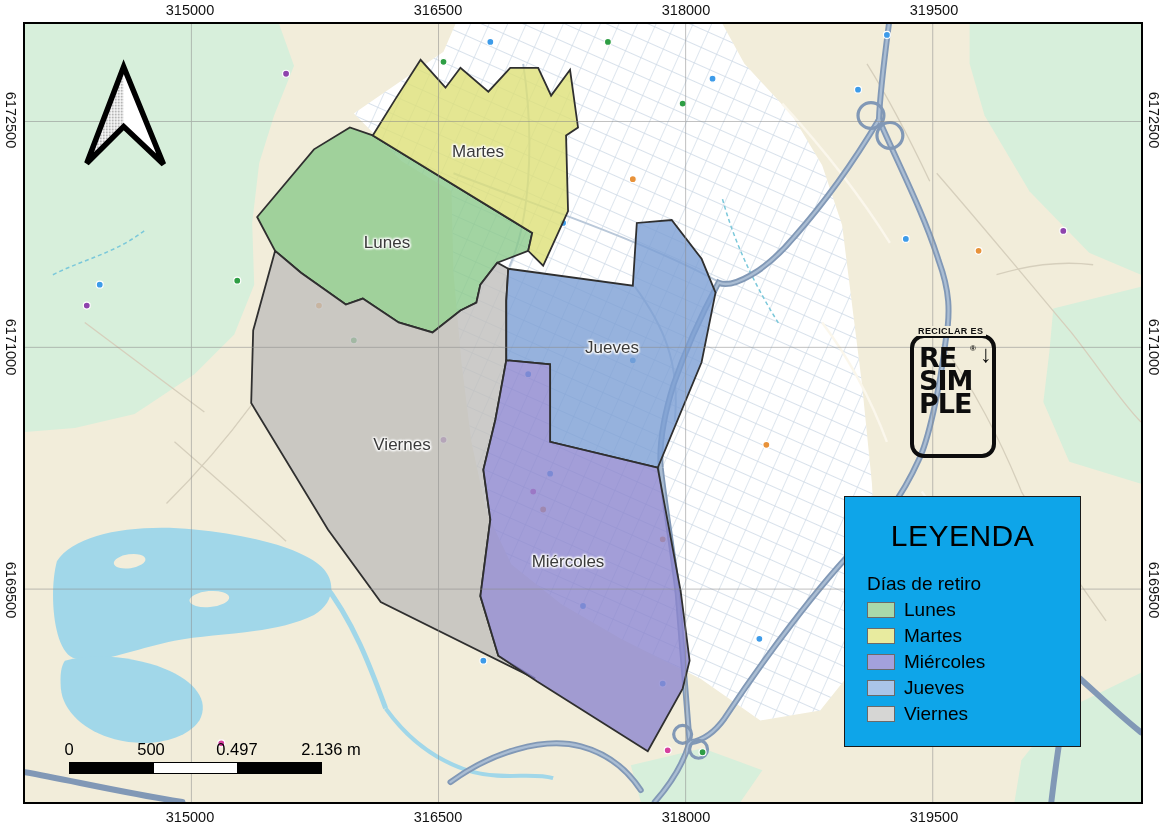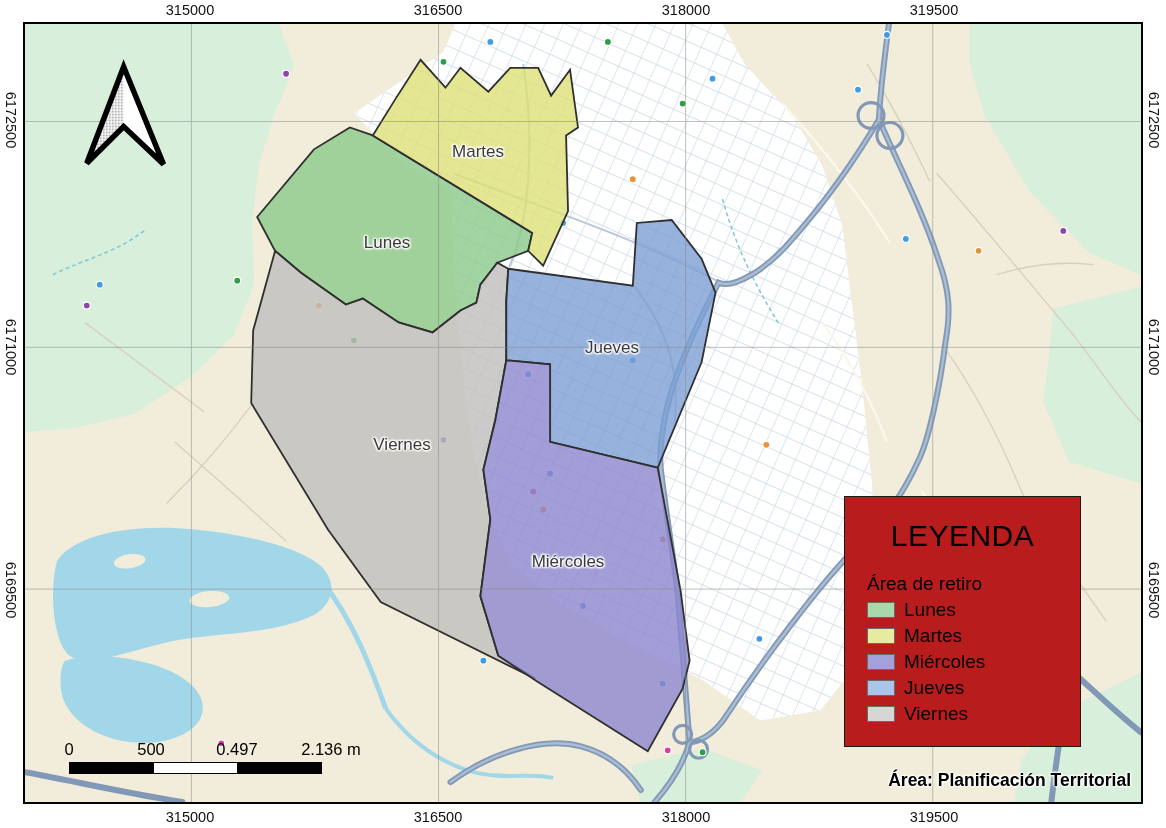--- a/index.html
+++ b/index.html
@@ -8,21 +8,21 @@
   .axis-label{position:absolute;font-size:14.5px;color:#111;white-space:nowrap;
               transform:translate(-50%,-50%);}
   .axis-label.vert{transform:translate(-50%,-50%) rotate(90deg);}
   .map-frame{position:absolute;left:23px;top:22px;width:1120px;height:782px;
              border:2px solid #000;box-sizing:border-box;background:#f2edda;}
   .map-frame svg{position:absolute;left:0;top:0;width:100%;height:100%;}
   .zone-label{position:absolute;transform:translate(-50%,-50%);font-size:17px;color:#3a3a3a;
               text-shadow:0 0 3px #fff,0 0 3px #fff,1px 1px 2px #fff,-1px -1px 2px #fff,
                           1px -1px 2px #fff,-1px 1px 2px #fff;white-space:nowrap;}
   
-  .legend{position:absolute;left:819px;top:472px;width:237px;height:251px;background:#b91c1c;
+  .legend{position:absolute;left:819px;top:472px;width:237px;height:251px;background:#0ea5e9;
           border:1.6px solid #1a1a1a;box-sizing:border-box;}
   .legend-title{text-align:center;font-size:30px;color:#000;margin-top:22px;letter-spacing:.5px;}
   .legend-sub{font-size:19px;color:#000;margin:20px 0 6px 22px;}
   .legend-item{display:flex;align-items:center;margin:0 0 8px 22px;height:18px;}
   .legend-swatch{width:28px;height:16px;border:1px solid #6a6a6a;box-sizing:border-box;margin-right:9px;}
   .legend-item-label{font-size:19px;color:#000;}
   
   .scalebar{position:absolute;left:30px;top:716px;width:320px;height:42px;}
   .sb-ticks{position:relative;height:22px;}
   .sb-ticks span{position:absolute;transform:translateX(-50%);font-size:16.5px;color:#000;white-space:nowrap;}
@@ -221,24 +221,35 @@
         <polygon points="99,43 139,141 99,103 62,140" fill="none" stroke="#000" stroke-width="5.5" stroke-linejoin="miter"></polygon>
       </g>
     </svg>
 
     <div class="zone-label" style="left:362px;top:219px">Lunes</div>
     <div class="zone-label" style="left:453px;top:128px">Martes</div>
     <div class="zone-label" style="left:543px;top:538px">Miércoles</div>
     <div class="zone-label" style="left:587px;top:324px">Jueves</div>
     <div class="zone-label" style="left:377px;top:421px">Viernes</div>
 
+    <div class="logo">
+      <div class="logo-frame"></div>
+      <div class="logo-tag">RECICLAR ES</div>
+      <div class="logo-arrow">↓</div>
+      <div class="logo-reg">®</div>
+      <div class="logo-lines">
+        <div>RE</div>
+        <div>SIM</div>
+        <div>PLE</div>
+      </div>
+    </div>
 
     <div class="legend">
       <div class="legend-title">LEYENDA</div>
-      <div class="legend-sub">Área de retiro</div>
+      <div class="legend-sub">Días de retiro</div>
       <div class="legend-item">
         <span class="legend-swatch" style="background: rgb(168, 217, 170);"></span>
         <span class="legend-item-label">Lunes</span>
       </div>
       <div class="legend-item">
         <span class="legend-swatch" style="background: rgb(232, 235, 159);"></span>
         <span class="legend-item-label">Martes</span>
       </div>
       <div class="legend-item">
         <span class="legend-swatch" style="background: rgb(163, 161, 220);"></span>
@@ -261,15 +272,14 @@
         <span style="left:182px">0.497</span>
         <span style="left:276px">2.136 m</span>
       </div>
       <div class="sb-bar">
         <div class="sb-seg" style="background:#000"></div>
         <div class="sb-seg" style="background:#fff"></div>
         <div class="sb-seg" style="background:#000"></div>
       </div>
     </div>
 
-    <div class="credit">Área: Planificación Territorial</div>
   </div>
 </div>
 
 </body></html>

